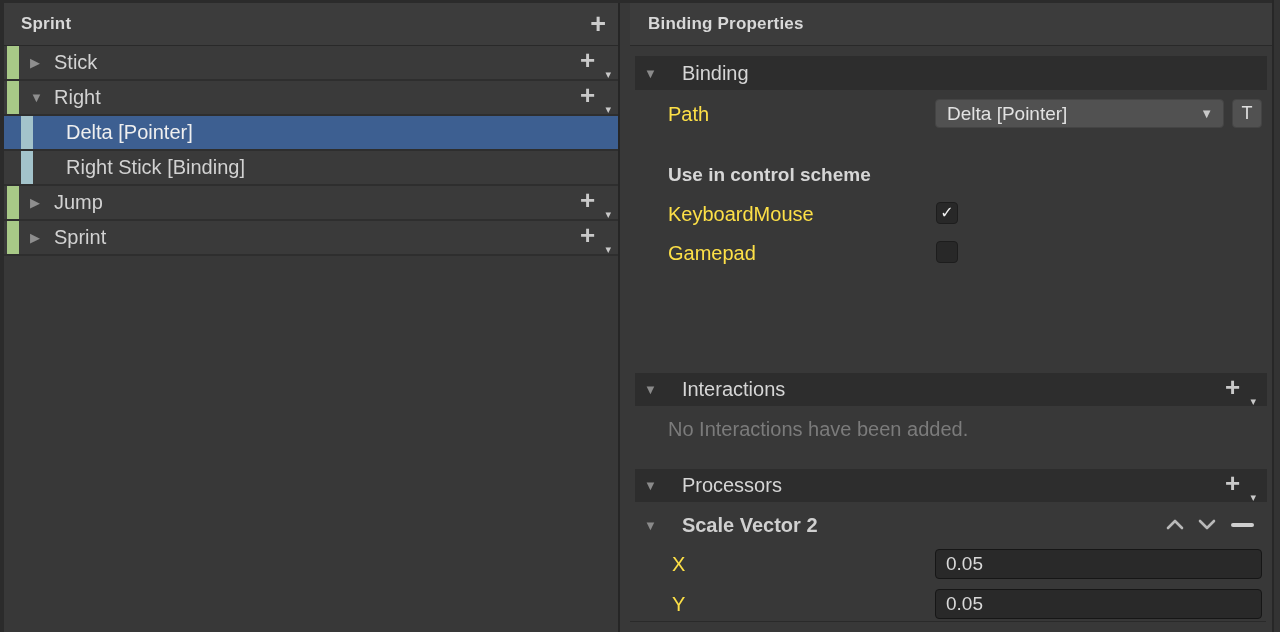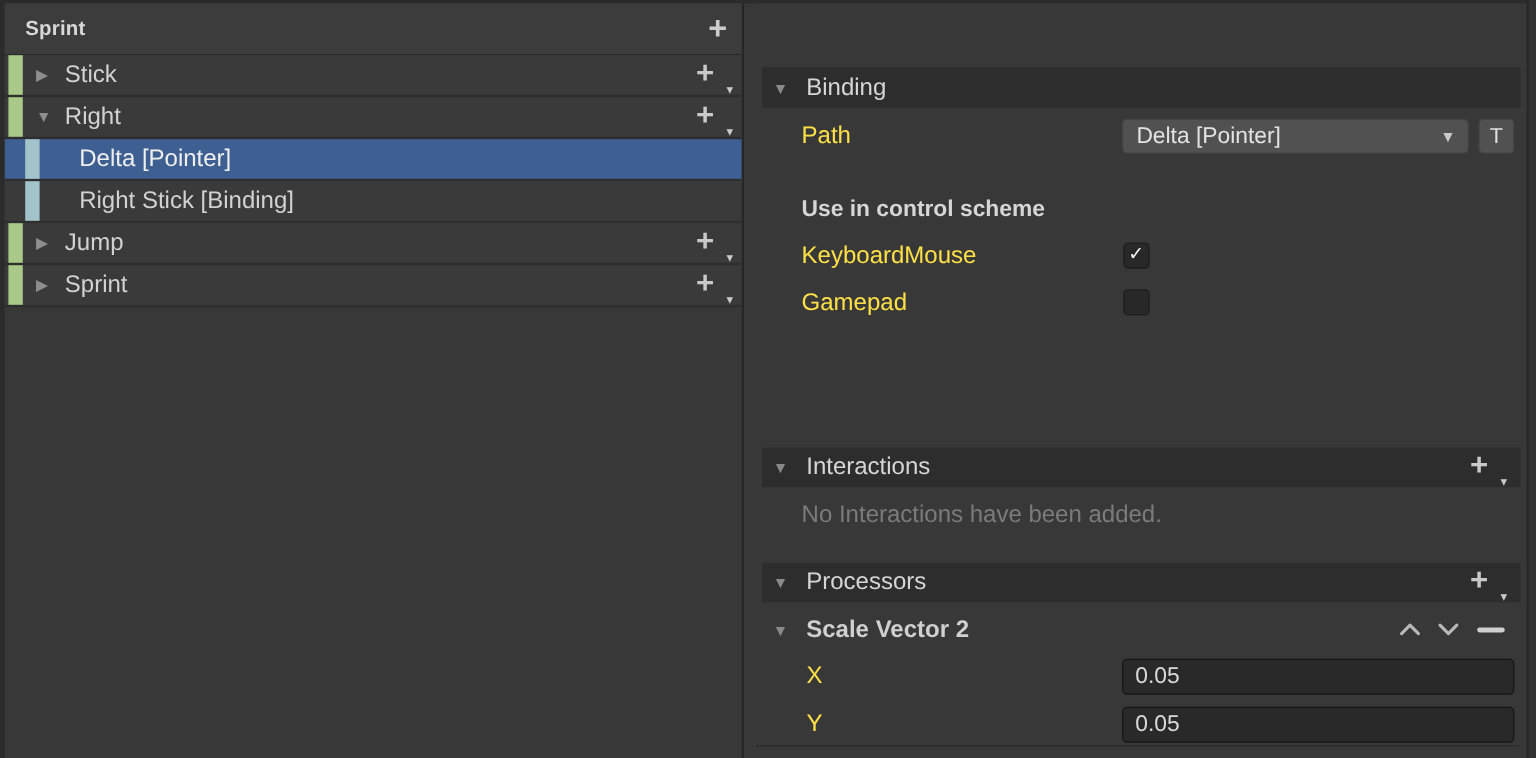--- a/index.html
+++ b/index.html
@@ -46,21 +46,21 @@
 
   
   #right-panel{position:absolute;left:630px;top:3px;width:642px;height:629px;background:#383838;}
   #right-panel .panel-title{padding-left:18px;}
   .abs{position:absolute;}
   .section-bar{
     left:5px;right:5px;height:34px;background:#2d2d2d;
     display:flex;align-items:center;
   }
   .section-fold{font-size:13px;color:#8a8a8a;margin-left:9px;}
-  .section-title{font-size:20px;color:#d6d6d6;margin-left:15px;}
+  .section-title{font-size:20px;color:#d6d6d6;margin-left:25px;}
   .section-title.bold{font-weight:bold;color:#d0d0d0;}
   .field-label{position:absolute;left:38px;top:50%;transform:translateY(-50%);font-size:20px;color:#fde047;}
   .frow{left:0;right:10px;height:30px;}
 
   .dropdown{
     position:absolute;left:305px;top:0;width:289px;height:29px;background:#515151;
     border:1px solid #444444;border-radius:4px;box-sizing:border-box;
     display:flex;align-items:center;
   }
   .dropdown-value{font-size:19px;color:#e2e2e2;padding-left:11px;flex:1;}
@@ -154,20 +154,23 @@
     <span class="fold">▶</span>
     <span class="lrow-label">Sprint</span>
     <span class="plus-btn">
       <span class="plus">+</span>
       <span class="caret">▾</span>
     </span>
   </div>
 </div>
 
 <div id="right-panel">
+  <div class="panel-header">
+    <span class="panel-title">Binding Properties</span>
+  </div>
 
   <div class="abs section-bar" style="top:53px">
     <span class="section-fold">▼</span>
     <span class="section-title">Binding</span>
   </div>
 
   <div class="abs frow" style="top:96px">
     <span class="field-label">Path</span>
     <div class="dropdown">
       <span class="dropdown-value">Delta [Pointer]</span>

